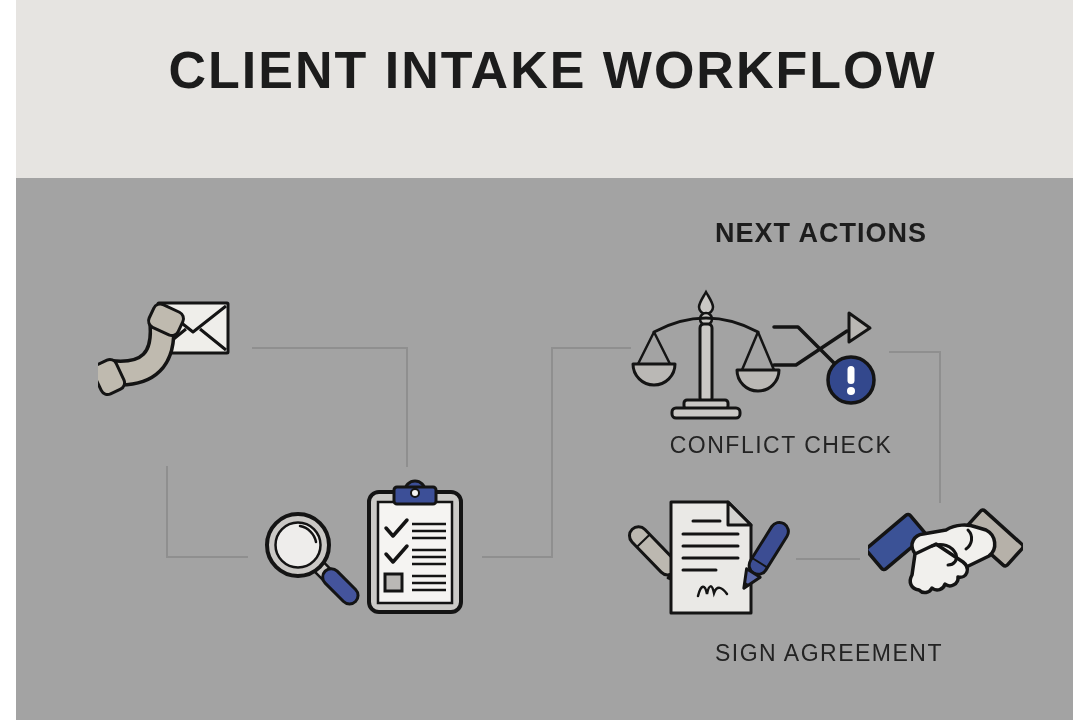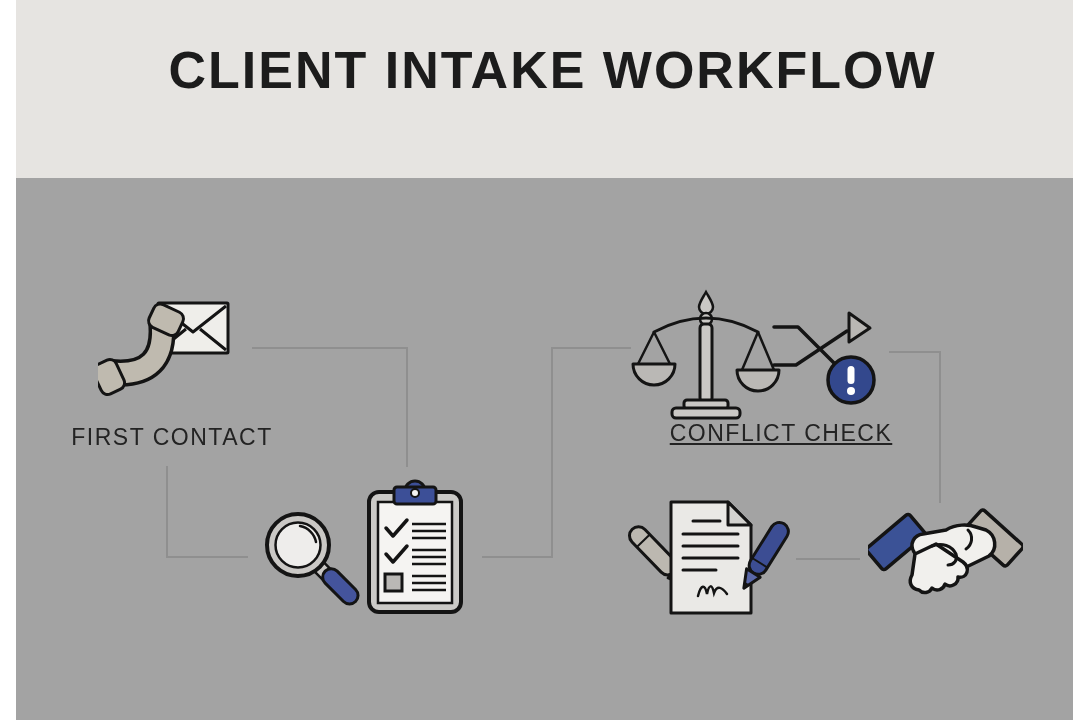--- a/index.html
+++ b/index.html
@@ -24,36 +24,37 @@
     font-size:27px;font-weight:700;letter-spacing:1px;color:#1d1d1d;
   }
   .col-header.left{left:120px;}
   .col-header.right{left:655px;}
   
   .step-label{
     position:absolute;text-align:center;font-size:23px;font-weight:500;
     letter-spacing:1.5px;color:#232323;white-space:nowrap;
   }
   .lbl-first-contact{left:6px;top:424px;width:300px;}
-  .lbl-conflict-check{left:615px;top:420px;width:300px;text-decoration:underline;}
+  .lbl-conflict-check{left:615px;top:432px;width:300px;}
   .lbl-screen-inquiry{left:227px;top:640px;width:300px;}
   .lbl-sign-agreement{left:663px;top:640px;width:300px;}
   
   .conn{position:absolute;background:#8f8f8f;}
   
   .icon-abs{position:absolute;}
 </style>
 </head>
 <body>
 
 <div id="canvas">
 
   <div class="header-band"></div>
   <div class="title">CLIENT INTAKE WORKFLOW</div>
 
+  <div class="col-header right">NEXT ACTIONS</div>
 
   <div class="conn" style="left:236px;top:347px;width:156px;height:2px;"></div>
   <div class="conn" style="left:390px;top:347px;width:2px;height:120px;"></div>
   <div class="conn" style="left:150px;top:466px;width:2px;height:92px;"></div>
   <div class="conn" style="left:150px;top:556px;width:82px;height:2px;"></div>
   <div class="conn" style="left:466px;top:556px;width:71px;height:2px;"></div>
   <div class="conn" style="left:535px;top:347px;width:2px;height:211px;"></div>
   <div class="conn" style="left:535px;top:347px;width:80px;height:2px;"></div>
   <div class="conn" style="left:873px;top:351px;width:52px;height:2px;"></div>
   <div class="conn" style="left:923px;top:351px;width:2px;height:152px;"></div>
@@ -179,16 +180,16 @@
 
       <path d="M118,28 C128,33 130,47 121,54 L88,70 C76,76 62,72 55,62 L46,50 C41,42 46,33 55,32 L78,28 C88,22 100,22 108,25 Z" fill="#f1f0ed" stroke="#141414" stroke-width="3.5" stroke-linejoin="round"></path>
 
       <path d="M47,52 L68,42 L95,60 C103,66 99,77 90,75 A8,8 0 0 1 77,82 A8,8 0 0 1 64,86 A8,8 0 0 1 51,88 C43,87 40,80 44,73 Z" fill="#f1f0ed" stroke="#141414" stroke-width="3.5" stroke-linejoin="round"></path>
 
       <path d="M64,44 C74,40 84,44 88,52 C90,58 86,63 80,63" fill="none" stroke="#141414" stroke-width="3" stroke-linecap="round"></path>
       <path d="M100,28 C106,34 104,43 98,47" fill="none" stroke="#141414" stroke-width="3" stroke-linecap="round"></path>
     </svg>
   </div>
 
-  <div class="step-label lbl-first-contact">FIRST CONTACT</div>
   <div class="step-label lbl-conflict-check">CONFLICT CHECK</div>
+  <div class="step-label lbl-sign-agreement">SIGN AGREEMENT</div>
 
 </div>
 
 </body></html>

